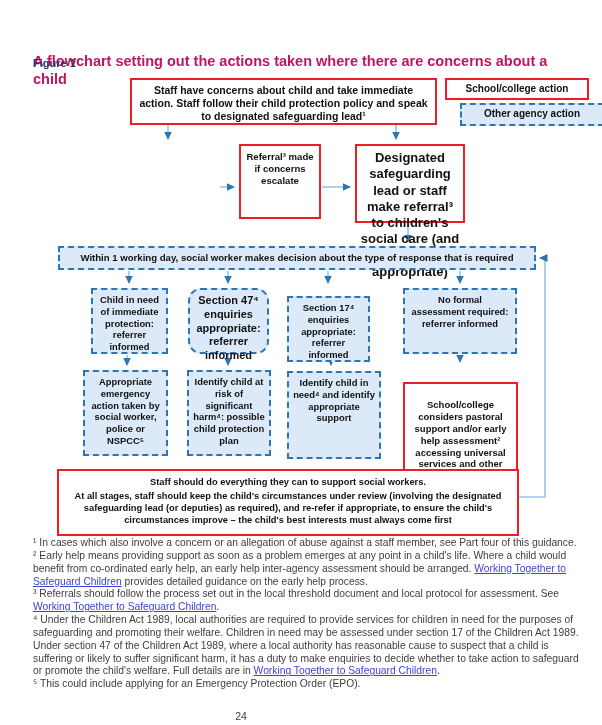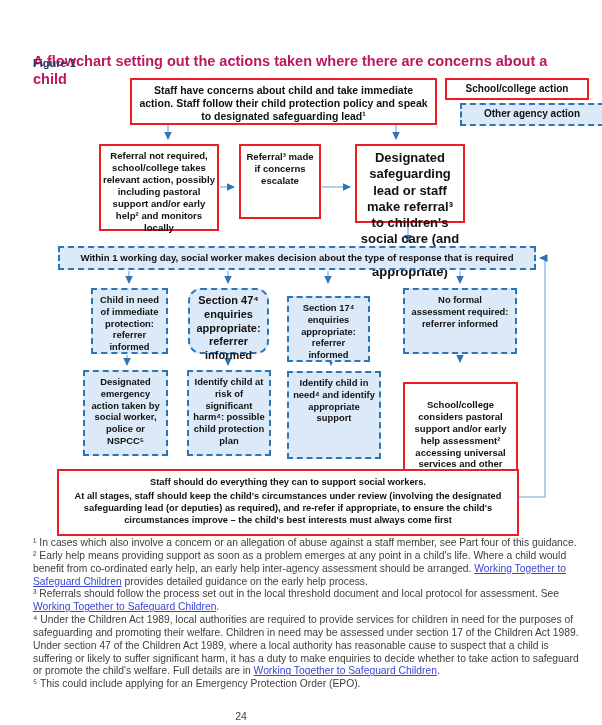--- a/index.html
+++ b/index.html
@@ -74,32 +74,31 @@
     <path class="arr" d="M460 355 V 362"></path>
     <path class="arr" d="M460 460 V 465"></path>
     <path class="arr" d="M519 497 H 545 V 258 H 540"></path>
   </svg>
 
   <div class="box b-red" id="b-top">Staff have concerns about child and take immediate action. Staff follow their child protection policy and speak to designated safeguarding lead¹</div>
 
   <div class="box b-red" id="lg-school">School/college action</div>
   <div class="box b-dash" id="lg-agency">Other agency action</div>
 
-  <div class="box b-red" id="b-r2a">Referral not required, school/college takes relevant action, possibly including pastoral support and/or early help² and monitors locally</div>
   <div class="box b-red" id="b-r2b">Referral³ made if concerns escalate</div>
   <div class="box b-red" id="b-r2c">Designated safeguarding lead or staff make referral³ to children's social care (and call police if appropriate)</div>
 
   <div class="box b-dash" id="b-dec">Within 1 working day, social worker makes decision about the type of response that is required</div>
 
   <div class="box b-dash" id="b-o1">Child in need of immediate protection: referrer informed</div>
   <div class="box b-dash" id="b-o2">Section 47⁴ enquiries appropriate: referrer informed</div>
   <div class="box b-dash" id="b-o3">Section 17⁴ enquiries appropriate: referrer informed</div>
   <div class="box b-dash" id="b-o4">No formal assessment required: referrer informed</div>
 
-  <div class="box b-dash" id="b-a1">Designated emergency action taken by social worker, police or NSPCC⁵</div>
+  <div class="box b-dash" id="b-a1">Appropriate emergency action taken by social worker, police or NSPCC⁵</div>
   <div class="box b-dash" id="b-a2">Identify child at risk of significant harm⁴: possible child protection plan</div>
   <div class="box b-dash" id="b-a3">Identify child in need⁴ and identify appropriate support</div>
   <div class="box b-red" id="b-a4">School/college considers pastoral support and/or early help assessment² accessing universal services and other support</div>
 
   <div class="box b-red" id="b-bottom">
     <div class="p1">Staff should do everything they can to support social workers.</div>
     <div class="p2">At all stages, staff should keep the child's circumstances under review (involving the designated safeguarding lead (or deputies) as required), and re-refer if appropriate, to ensure the child's circumstances improve – the child's best interests must always come first</div>
   </div>
 
   <div class="abs footnotes">

